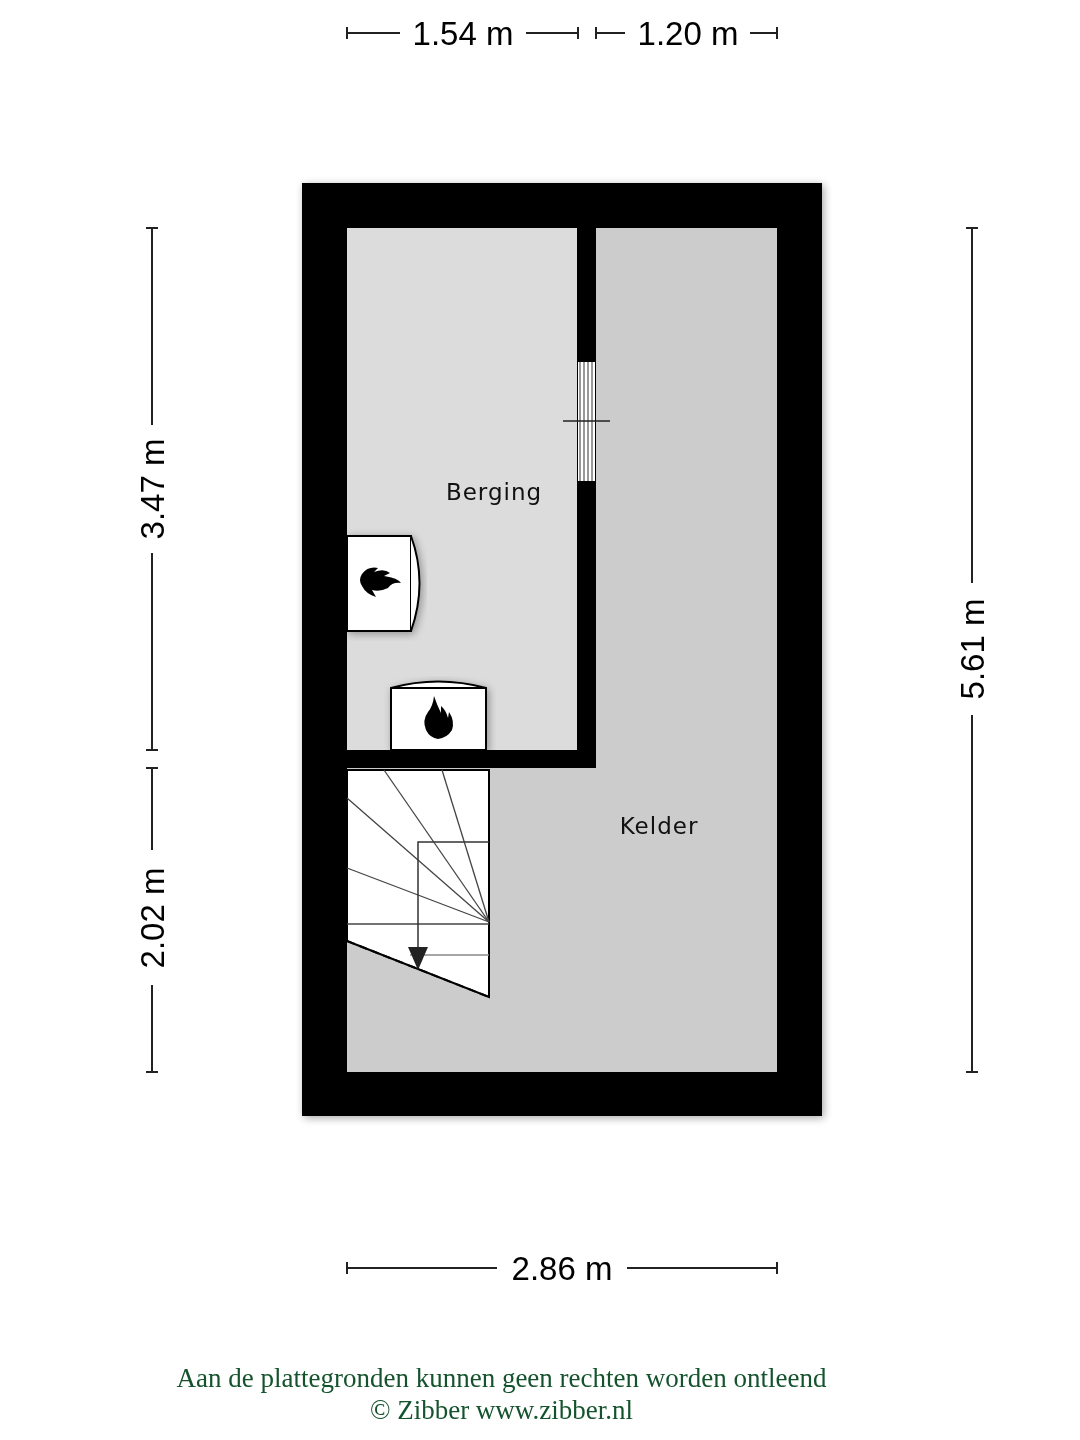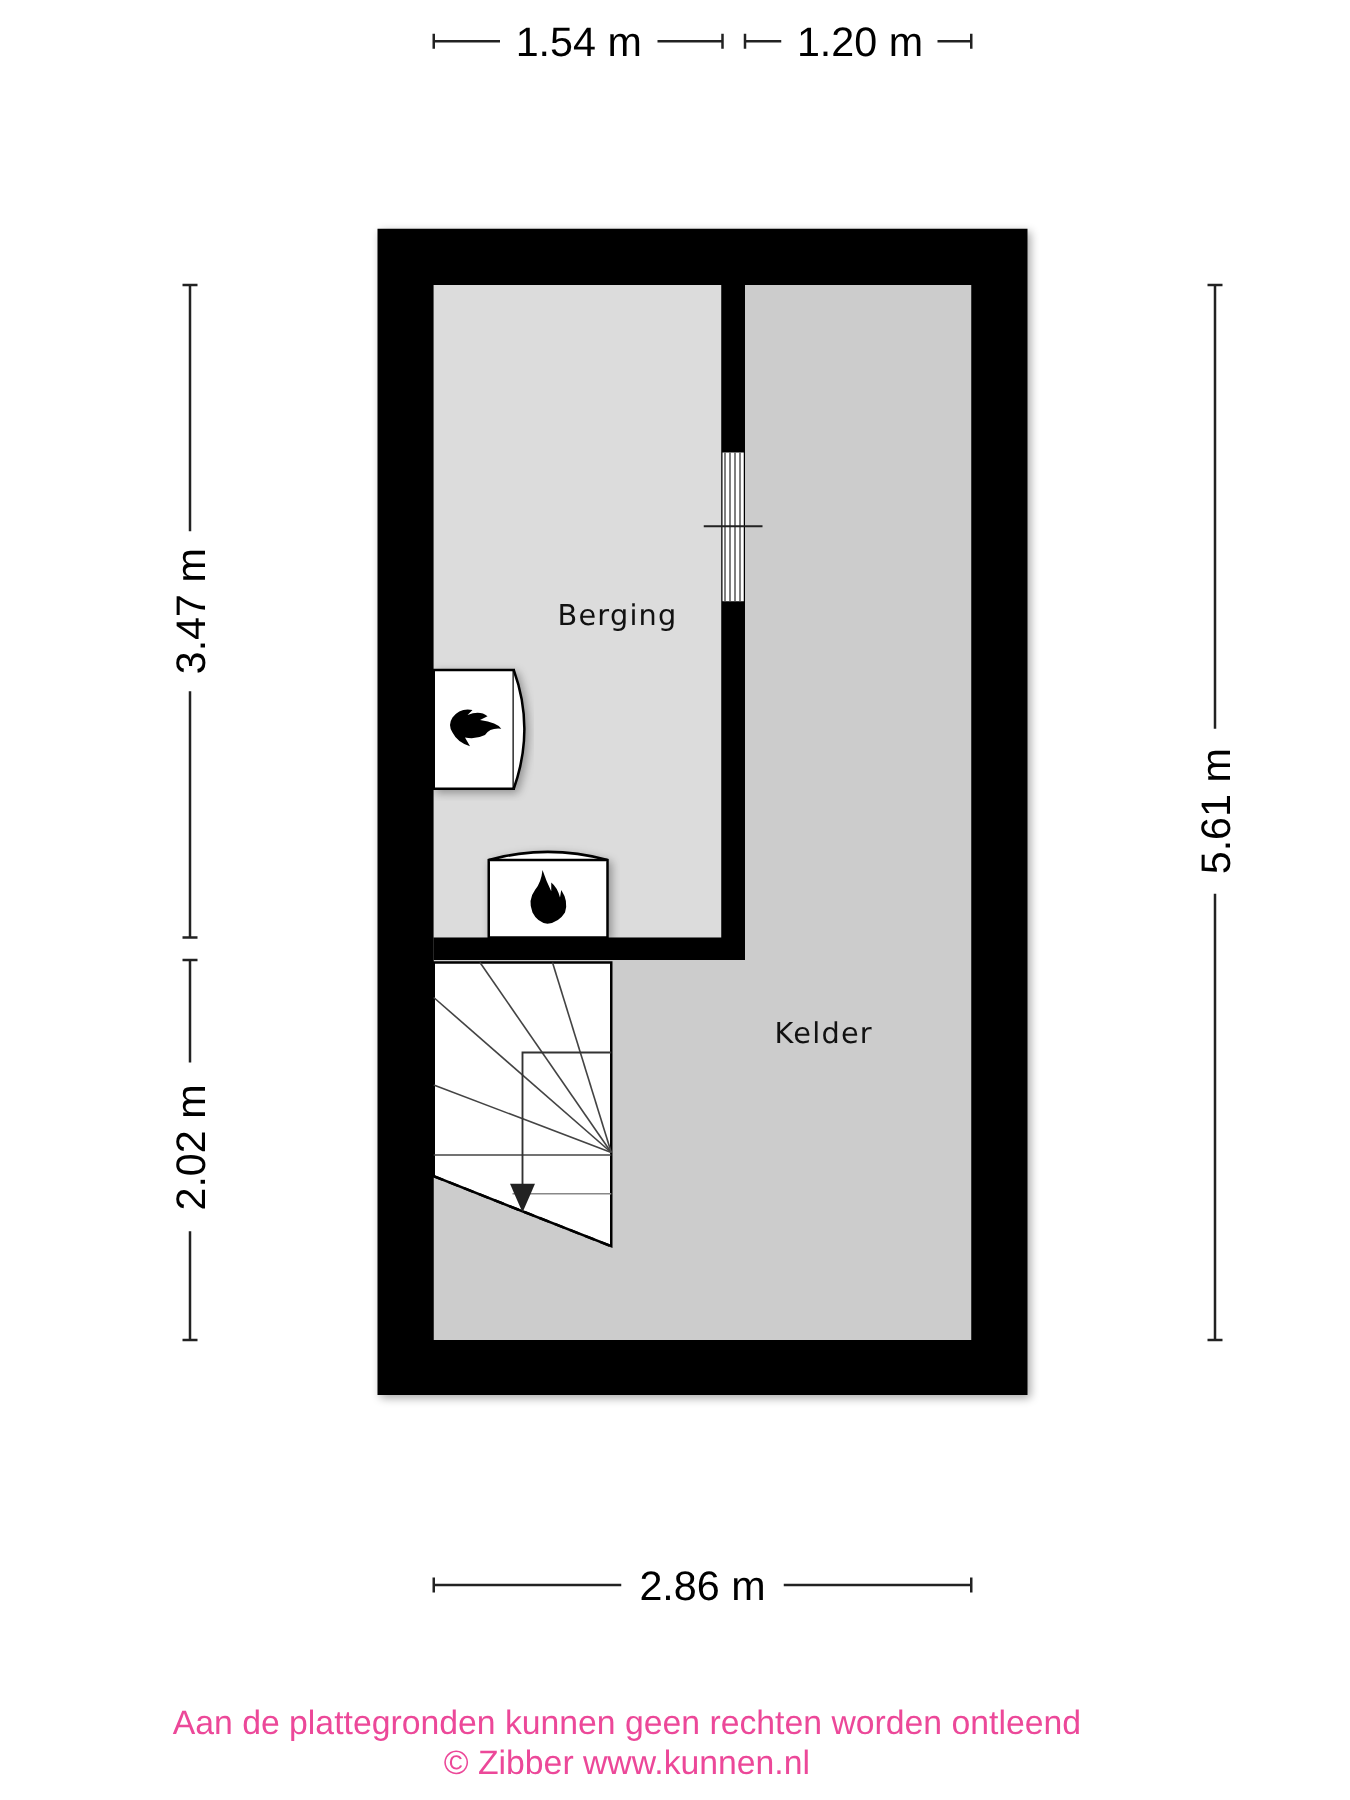--- a/index.html
+++ b/index.html
@@ -1,20 +1,20 @@
 <!DOCTYPE html>
 <html><head>
 <meta charset="utf-8">
 <style>
   html,body{margin:0;padding:0;background:#fff;}
   body{width:1080px;height:1440px;position:relative;overflow:hidden;font-family:"Liberation Sans",sans-serif;}
   svg{position:absolute;left:0;top:0;}
   .dimtxt{font-family:"Liberation Sans",sans-serif;font-size:33px;fill:#000;}
   .room{font-family:"DejaVu Sans",sans-serif;font-size:23px;fill:#111;letter-spacing:1px;}
-  .footer{position:absolute;left:0;width:1003px;text-align:center;font-family:Liberation Sans, sans-serif;font-size:27px;color:#ec4899;}
+  .footer{position:absolute;left:0;width:1003px;text-align:center;font-family:Liberation Serif, serif;font-size:27px;color:#14532d;}
 </style>
 </head>
 <body>
 
 <svg width="1080" height="1440" viewBox="0 0 1080 1440">
   <defs>
     <filter id="sh" x="-10%" y="-10%" width="120%" height="120%">
       <feGaussianBlur in="SourceAlpha" stdDeviation="4"></feGaussianBlur>
       <feOffset dx="2" dy="2"></feOffset>
       <feComponentTransfer>
@@ -117,13 +117,13 @@
     <polyline points="489,842 418,842 418,950" fill="none" stroke="#333" stroke-width="1.5"></polyline>
     <polygon points="408,947 428,947 418,970" fill="#222"></polygon>
     <line x1="347" y1="941" x2="489" y2="997" stroke="#000" stroke-width="2" stroke-dasharray="8,5"></line>
   </g>
 
   <text class="room" x="494" y="500" text-anchor="middle">Berging</text>
   <text class="room" x="659" y="834" text-anchor="middle">Kelder</text>
 </svg>
 
 <div class="footer" style="top:1363px;">Aan de plattegronden kunnen geen rechten worden ontleend</div>
-<div class="footer" style="top:1395px;">© Zibber www.kunnen.nl</div>
+<div class="footer" style="top:1395px;">© Zibber www.zibber.nl</div>
 
 </body></html>

